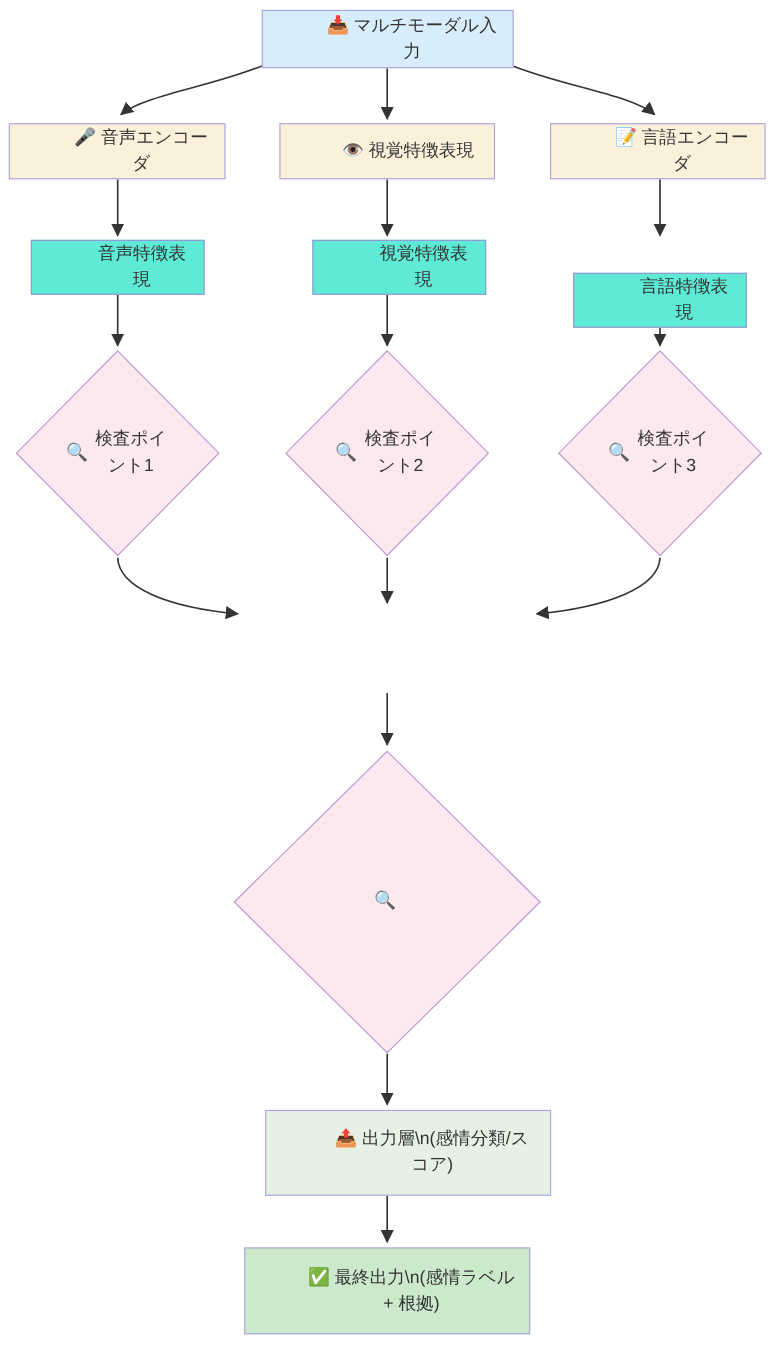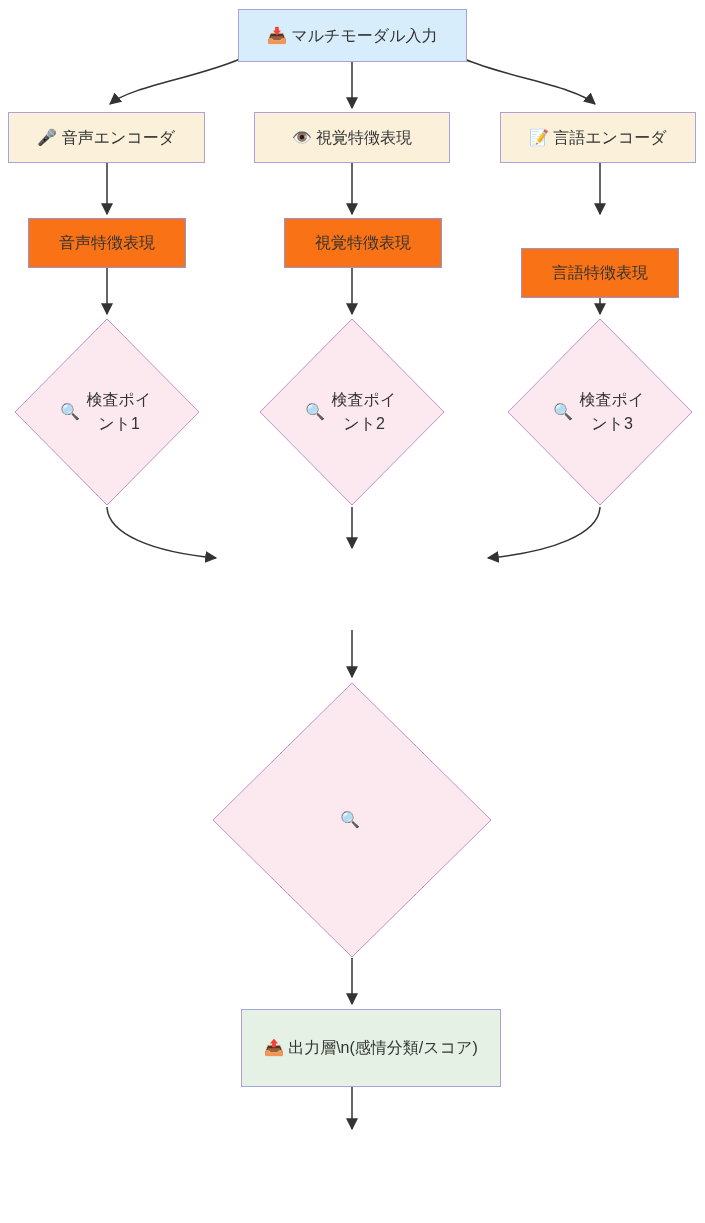--- a/index.html
+++ b/index.html
@@ -5,29 +5,29 @@
   * { margin:0; padding:0; box-sizing:border-box; }
   html,body { background:#ffffff; }
   body { font-family:"Liberation Sans","DejaVu Sans",sans-serif; }
   #canvas {
     position:relative; width:705px; height:1223px;
     background:#ffffff; overflow:hidden;
     color:#333333; font-size:16px;
   }
   #edge-layer { position:absolute; left:0; top:0; width:705px; height:1223px; }
   .node {
-    position:absolute; display:flex; align-items:center; justify-content:center;
-    text-align:center; line-height:1.5; color:#333333;
+    position:absolute; display:flex; align-items:center; 
+    text-align:center; line-height:1.5; color:#333333;padding-left:44px;
   }
   .rect-node { border:1px solid #a9a2dc; }
   .node .lbl { padding:0 12px; }
   .icon { margin-right:4px; }
   .n-input   { background:#d8edfb; }
   .n-encoder { background:#fbf0da; }
-  .n-feature { background:#f97316; border-color:#9992d4; }
+  .n-feature { background:#5eead4; border-color:#9992d4; }
   .n-fusion  { background:#f0e1f8; border-color:#a07fd0; }
   .n-output  { background:#e4f1e4;margin-left:19px; }
   .n-final   { background:#cde9cc; }
   .diamond-node { position:absolute; }
   .diamond-node svg { position:absolute; left:0; top:0; display:block; }
   .diamond-node .lbl {
     position:absolute; left:0; top:0; width:100%; height:100%;
     display:flex; align-items:center; justify-content:center;
     text-align:center; line-height:1.5; padding:0 46px;
   }
@@ -121,14 +121,17 @@
     </svg>
     <div class="lbl" style="padding:0 52px;">
         <span class="icon">🔍</span>
       </div>
   </div>
 
   <div class="node rect-node n-output" style="left:222px; top:1009px; width:260px; height:78px;">
     <div class="lbl"><span class="icon">📤</span><span>出力層\n(感情分類/スコア)</span></div>
   </div>
 
+  <div class="node rect-node n-final" style="left:222px; top:1134px; width:260px; height:79px;">
+    <div class="lbl"><span class="icon">✅</span><span>最終出力\n(感情ラベル + 根拠)</span></div>
+  </div>
 
 </div>
 
 </body></html>

